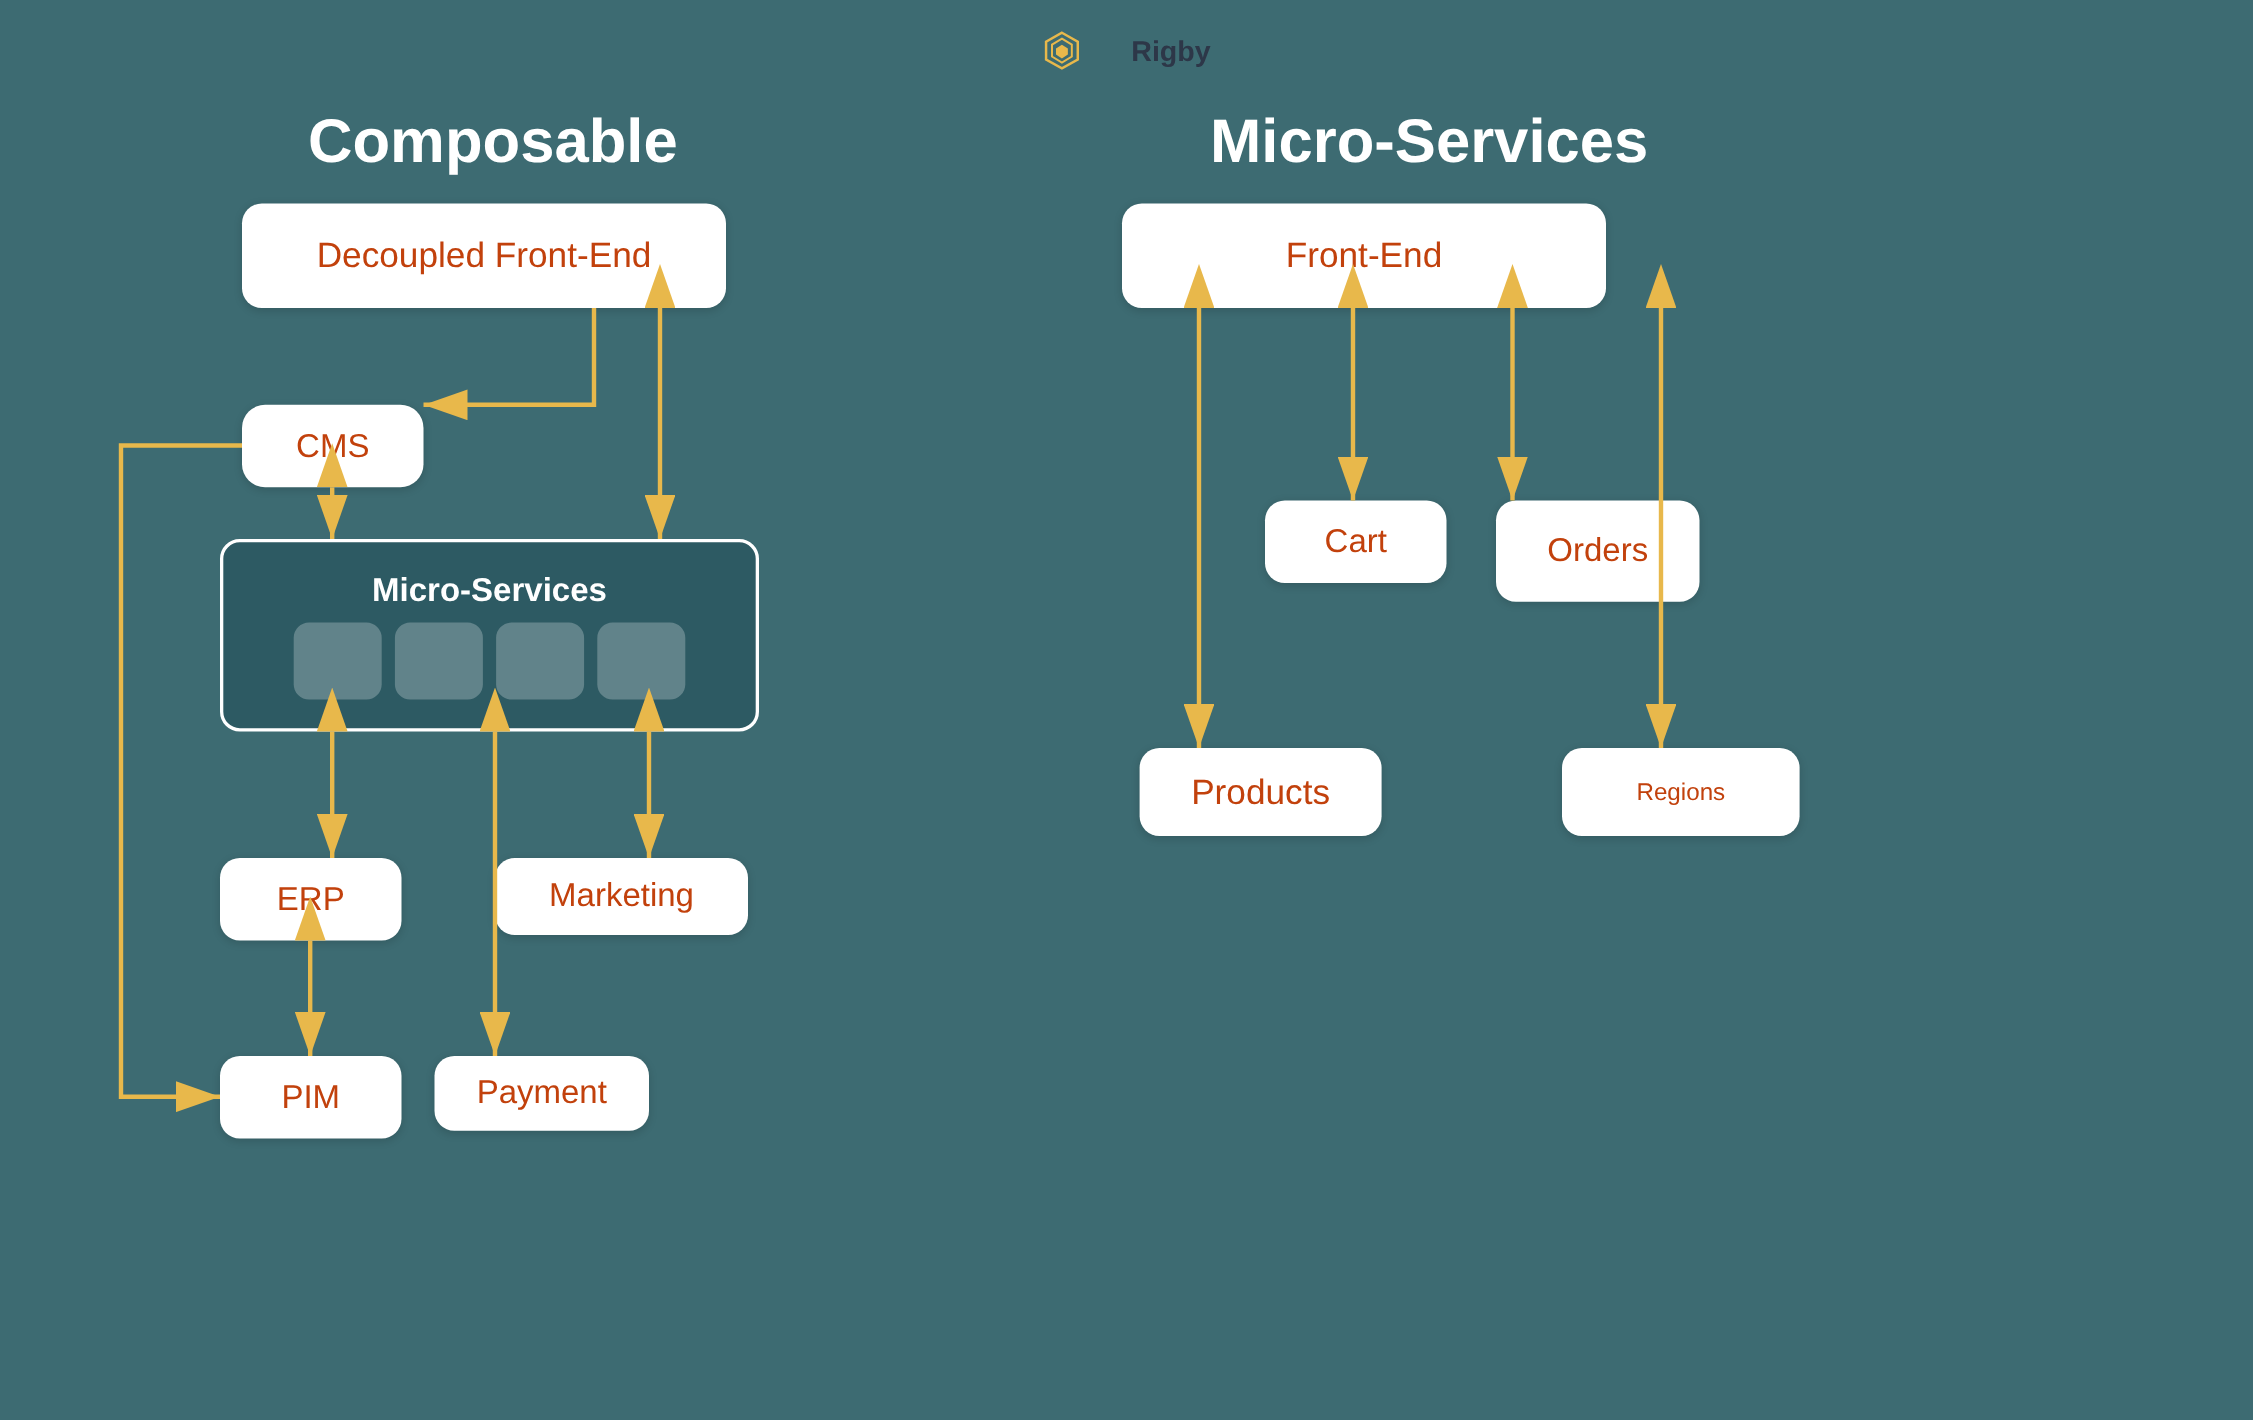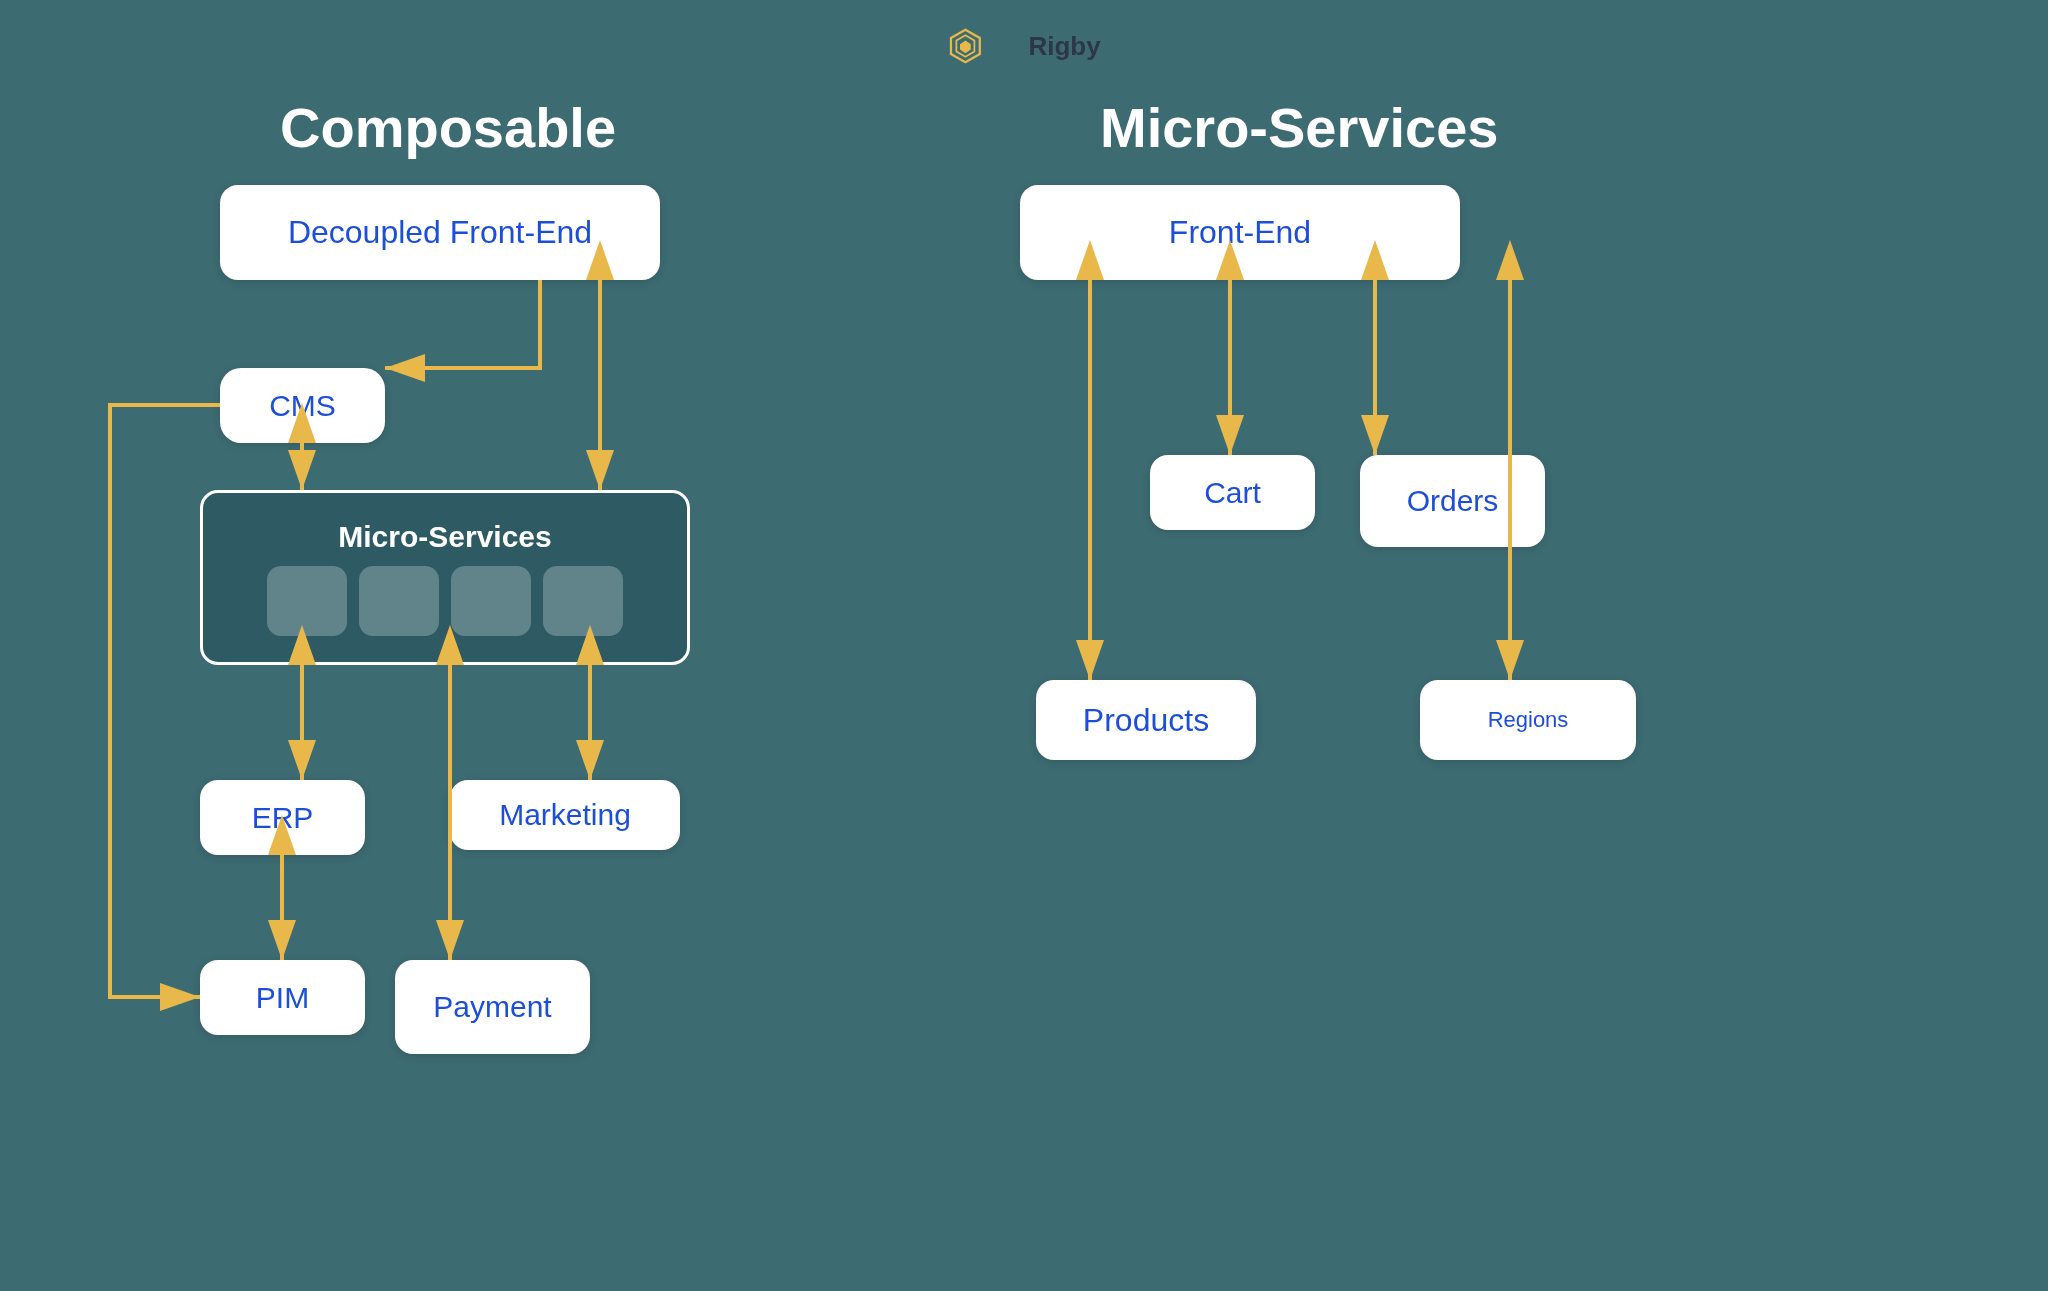--- a/index.html
+++ b/index.html
@@ -40,21 +40,21 @@
     
     .box {
       position: absolute;
       background: white;
       border-radius: 18px;
       display: flex;
       align-items: center;
       justify-content: center;
       font-size: 30px;
       font-weight: 500;
-      color: #1d4ed8;
+      color: #c2410c;
       box-shadow: 0 2px 8px rgba(0,0,0,0.15);
     }
 
     .box-dark {
       background: #2d5a63;
       border: 3px solid white;
       border-radius: 18px;
       position: absolute;
     }
 
@@ -127,21 +127,21 @@
 </div>
 
 <div class="box" style="left:450px; top:780px; width:230px; height:70px; font-size:30px;">
   <span>Marketing</span>
 </div>
 
 <div class="box" style="left:200px; top:960px; width:165px; height:75px; font-size:30px;">
   <span>PIM</span>
 </div>
 
-<div class="box" style="left:395px; top:960px; width:195px; height:94px; font-size:30px;">
+<div class="box" style="left:395px; top:960px; width:195px; height:68px; font-size:30px;">
   <span>Payment</span>
 </div>
 
 <div class="section-title" style="top:95px; left:1100px;">Micro-Services</div>
 
 <div class="box" style="left:1020px; top:185px; width:440px; height:95px; font-size:32px;">
   <span>Front-End</span>
 </div>
 
 <div class="box" style="left:1036px; top:680px; width:220px; height:80px; font-size:32px;">

